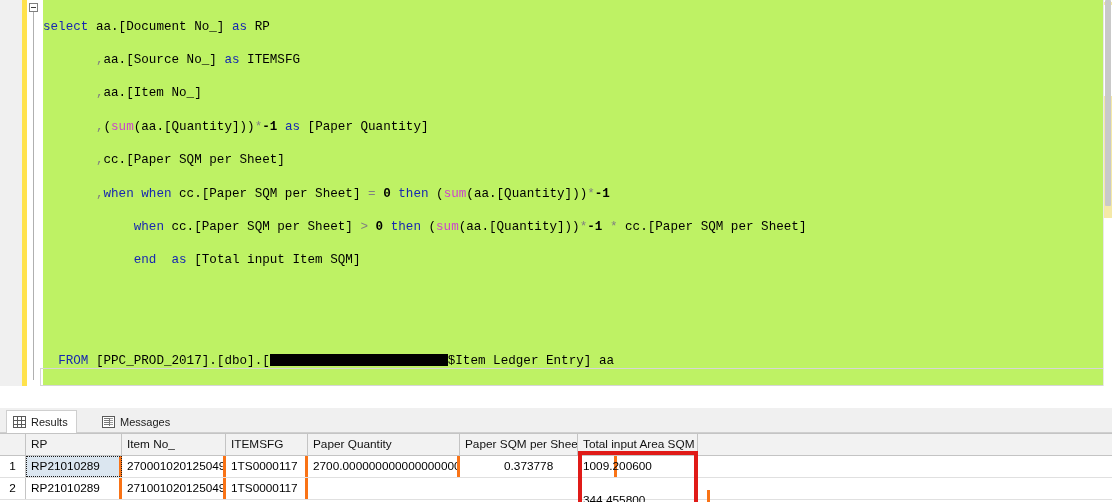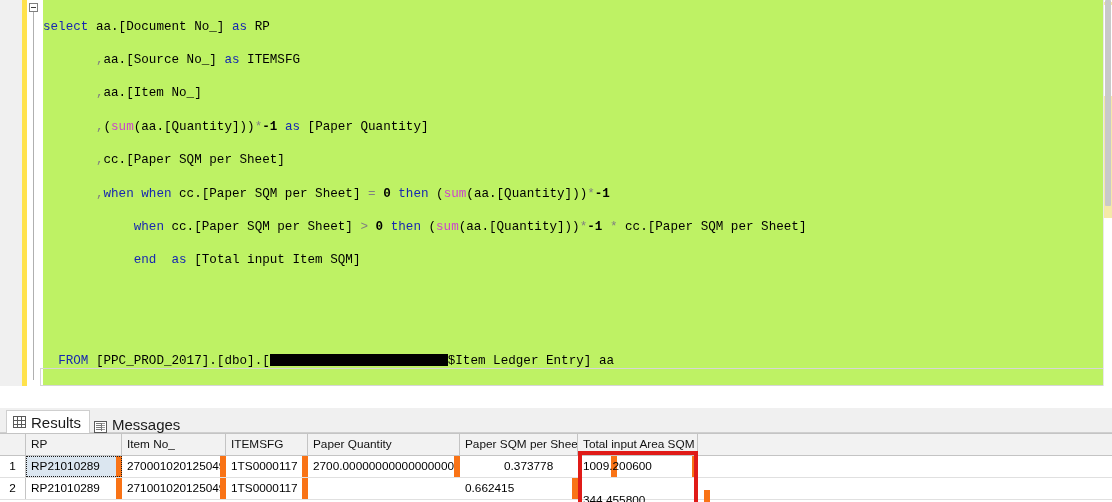--- a/index.html
+++ b/index.html
@@ -196,34 +196,34 @@
     left: 0; top: 0;
     width: 1112px; height: 25px;
     background: #f0f0f0;
     border-bottom: 1px solid #cfcfcf;
     box-sizing: border-box;
   }
   .tab {
     position: absolute;
     top: 2px; height: 23px;
     display: flex; align-items: center;
-    font-size: 15px;
+    font-size: 11px;
     color: #1a1a1a;
     padding: 0 8px 0 6px;
     cursor: pointer;
     box-sizing: border-box;
   }
   .tab.active {
     background: #ffffff;
     border: 1px solid #cfcfcf;
     border-bottom: 1px solid #ffffff;
     top: 2px; height: 24px;
   }
   #tab-results { left: 6px; }
-  #tab-messages { left: 88px; align-items: flex-end; }
+  #tab-messages { left: 96px; }
   .tab-label { margin-left: 5px; }
 
   .grid-icon {
     width: 13px; height: 12px;
     border: 1px solid #5a5a5a;
     box-sizing: border-box;
     background:
       linear-gradient(to right, transparent 3px, #5a5a5a 3px, #5a5a5a 4px, transparent 4px,
                                 transparent 7px, #5a5a5a 7px, #5a5a5a 8px, transparent 8px),
       linear-gradient(to bottom, transparent 3px, #5a5a5a 3px, #5a5a5a 4px, transparent 4px,
@@ -270,21 +270,21 @@
   #grow1 { top: 22px; border-bottom: 1px solid #e0e0e0; }
   #grow2 { top: 44px; border-bottom: 1px solid #e0e0e0; }
   .gcell {
     position: absolute;
     top: 0; height: 21px;
     line-height: 21px;
     padding-left: 5px;
     box-sizing: border-box;
     overflow: hidden;
     white-space: nowrap;
-    border-right: 6px solid #f97316;
+    border-right: 3px solid #f97316;
   }
   #ghead .gcell { border-right: 1px solid #c4c4c4; color: #111; }
   .rownum {
     position: absolute;
     left: 0; top: 0;
     width: 26px; height: 21px;
     line-height: 21px;
     text-align: center;
     box-sizing: border-box;
     border-right: 1px solid #c4c4c4;
@@ -404,20 +404,19 @@
       <div class="gcell" style="left:460px;width:118px;margin-left:39px;">0.373778</div>
       <div class="gcell" style="left:578px;width:120px;">1009.200600</div>
       <div class="gcell" style="left:698px;width:414px;border-right:none;"></div>
     </div>
 
     <div class="grow" id="grow2">
       <div class="rownum">2</div>
       <div class="gcell" style="left:26px;width:96px;">RP21010289</div>
       <div class="gcell" style="left:122px;width:104px;">2710010201250491</div>
       <div class="gcell" style="left:226px;width:82px;">1TS0000117</div>
-      <div class="gcell" style="left:460px;width:118px;">0.662415</div>
       <div class="gcell" style="left:578px;width:132px;margin-top:12px;">344.455800</div>
       <div class="gcell" style="left:698px;width:414px;border-right:none;"></div>
     </div>
 
     <div id="red-box"></div>
   </div>
 </div>
 
 </body></html>

